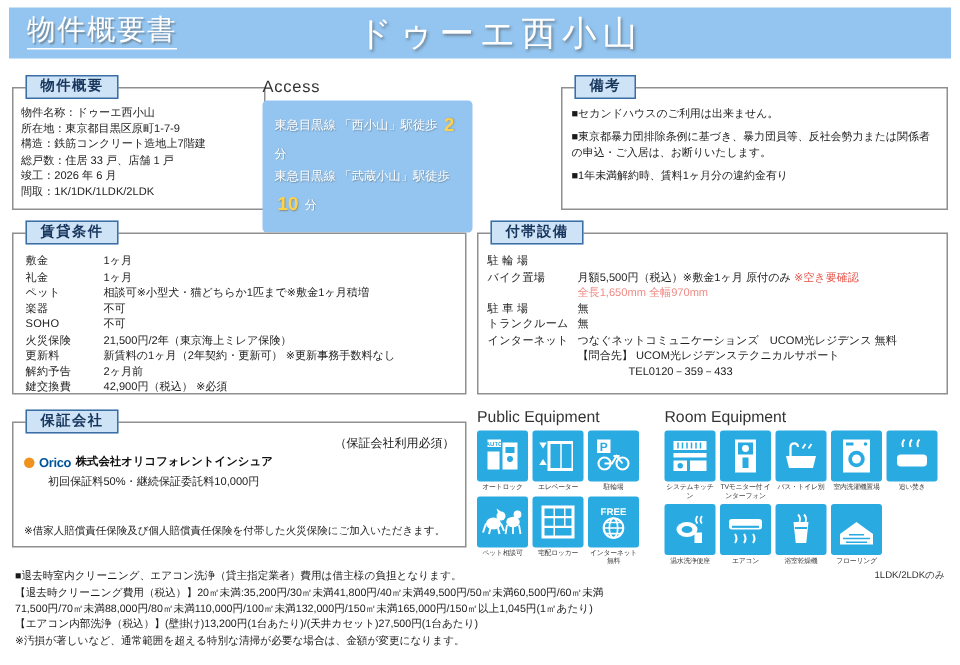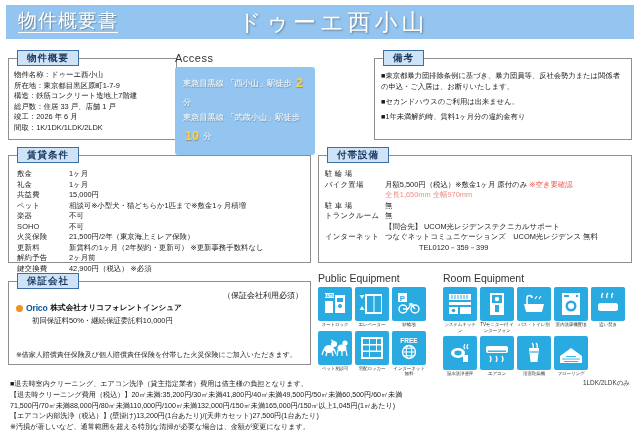--- a/index.html
+++ b/index.html
@@ -191,40 +191,36 @@
         <span>「武蔵小山」駅徒歩</span>
         <span class="walkmin">10</span>
         <span>分</span>
       </div>
     </div>
   </div>
 
   <div class="panel" style="left:374px; top:58px; width:258px; height:82px;">
     <div class="panel-tab">備考</div>
     <div style="padding:12px 6px 0 6px;">
+      <div class="remark">■セカンドハウスのご利用は出来ません。</div>
       <div class="remark">■東京都暴力団排除条例に基づき、暴力団員等、反社会勢力または関係者の申込・ご入居は、お断りいたします。</div>
-      <div class="remark">■セカンドハウスのご利用は出来ません。</div>
       <div class="remark">■1年未満解約時、賃料1ヶ月分の違約金有り</div>
     </div>
   </div>
 
   <div class="panel" style="left:8px; top:155px; width:303px; height:108px;">
     <div class="panel-tab">賃貸条件</div>
     <div class="kv" style="padding:13px 4px 0 8px;">
       <div class="kv-row">
           <span class="kv-lab">敷金</span>
           <span class="kv-val">1ヶ月</span>
         </div>
       <div class="kv-row">
           <span class="kv-lab">礼金</span>
           <span class="kv-val">1ヶ月</span>
-        </div>
-      <div class="kv-row">
-          <span class="kv-lab">共益費</span>
-          <span class="kv-val">15,000円</span>
         </div>
       <div class="kv-row">
           <span class="kv-lab">ペット</span>
           <span class="kv-val">相談可※小型犬・猫どちらか1匹まで※敷金1ヶ月積増</span>
         </div>
       <div class="kv-row">
           <span class="kv-lab">楽器</span>
           <span class="kv-val">不可</span>
         </div>
       <div class="kv-row">
@@ -269,33 +265,33 @@
       </div>
       <div class="kv-row">
         <span class="kv-lab" style="width:60px;">駐 車 場</span>
         <span class="kv-val">無</span>
       </div>
       <div class="kv-row">
         <span class="kv-lab" style="width:60px;">トランクルーム</span>
         <span class="kv-val">無</span>
       </div>
       <div class="kv-row">
+        <span class="kv-lab" style="width:60px;">インターネット</span>
+        <span class="kv-val">つなぐネットコミュニケーションズ　UCOM光レジデンス 無料</span>
+      </div>
+      <div class="kv-row">
         <span class="kv-lab" style="width:60px;"></span>
         <span class="kv-val">
           <span>【問合先】</span>
           <span>UCOM光レジデンステクニカルサポート</span>
         </span>
       </div>
       <div class="kv-row">
-        <span class="kv-lab" style="width:60px;">インターネット</span>
-        <span class="kv-val">つなぐネットコミュニケーションズ　UCOM光レジデンス 無料</span>
-      </div>
-      <div class="kv-row">
         <span class="kv-lab" style="width:60px;"></span>
-        <span class="kv-val" style="padding-left:34px;">TEL0120－359－399</span>
+        <span class="kv-val" style="padding-left:34px;">TEL0120－359－433</span>
       </div>
     </div>
   </div>
 
   <div class="panel" style="left:8px; top:281px; width:303px; height:84px;">
     <div class="panel-tab">保証会社</div>
     <div style="position:absolute; right:7px; top:8px; font-size:8px;">（保証会社利用必須）</div>
     <div style="padding:21px 7px 0 7px;">
       <div class="orico-line">
         <span class="orico-dot"></span>

